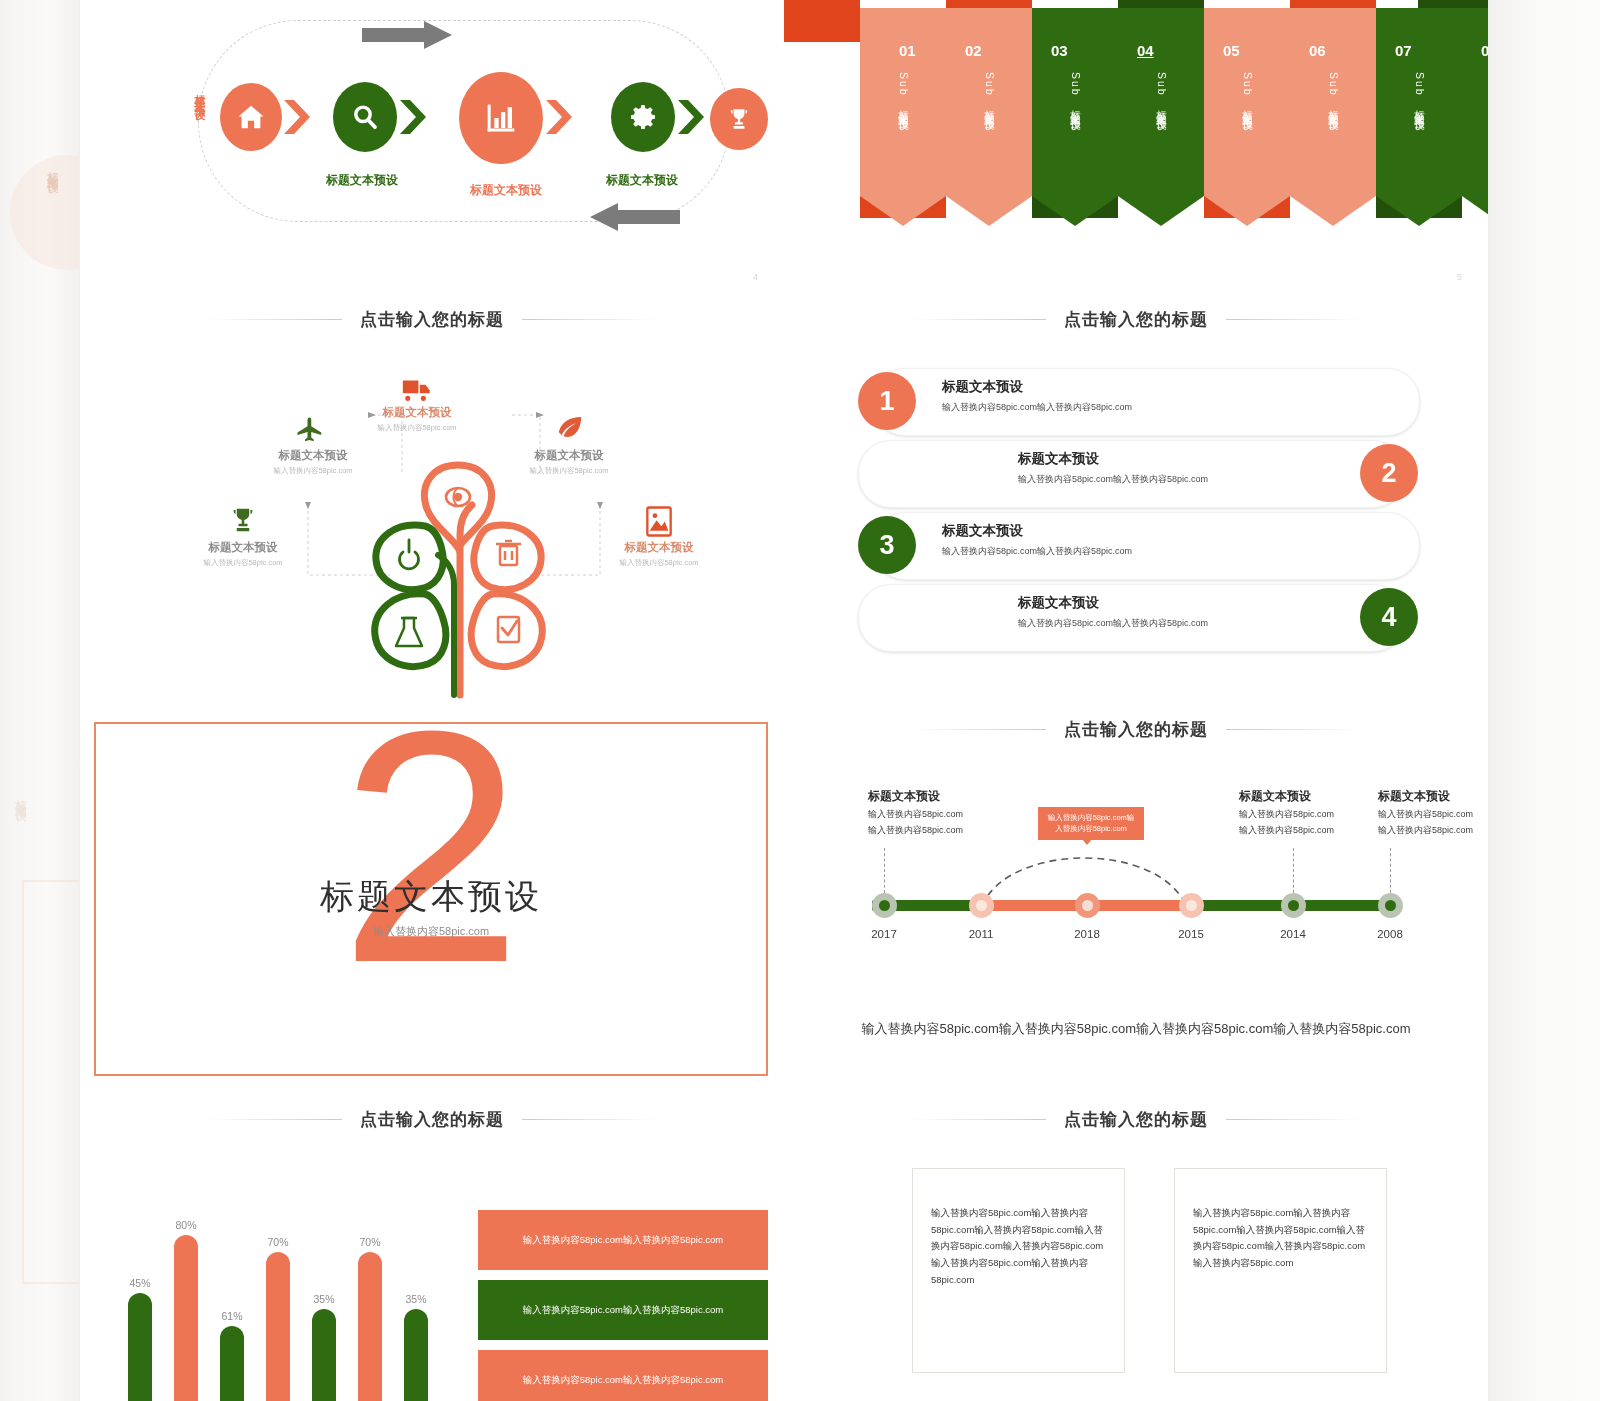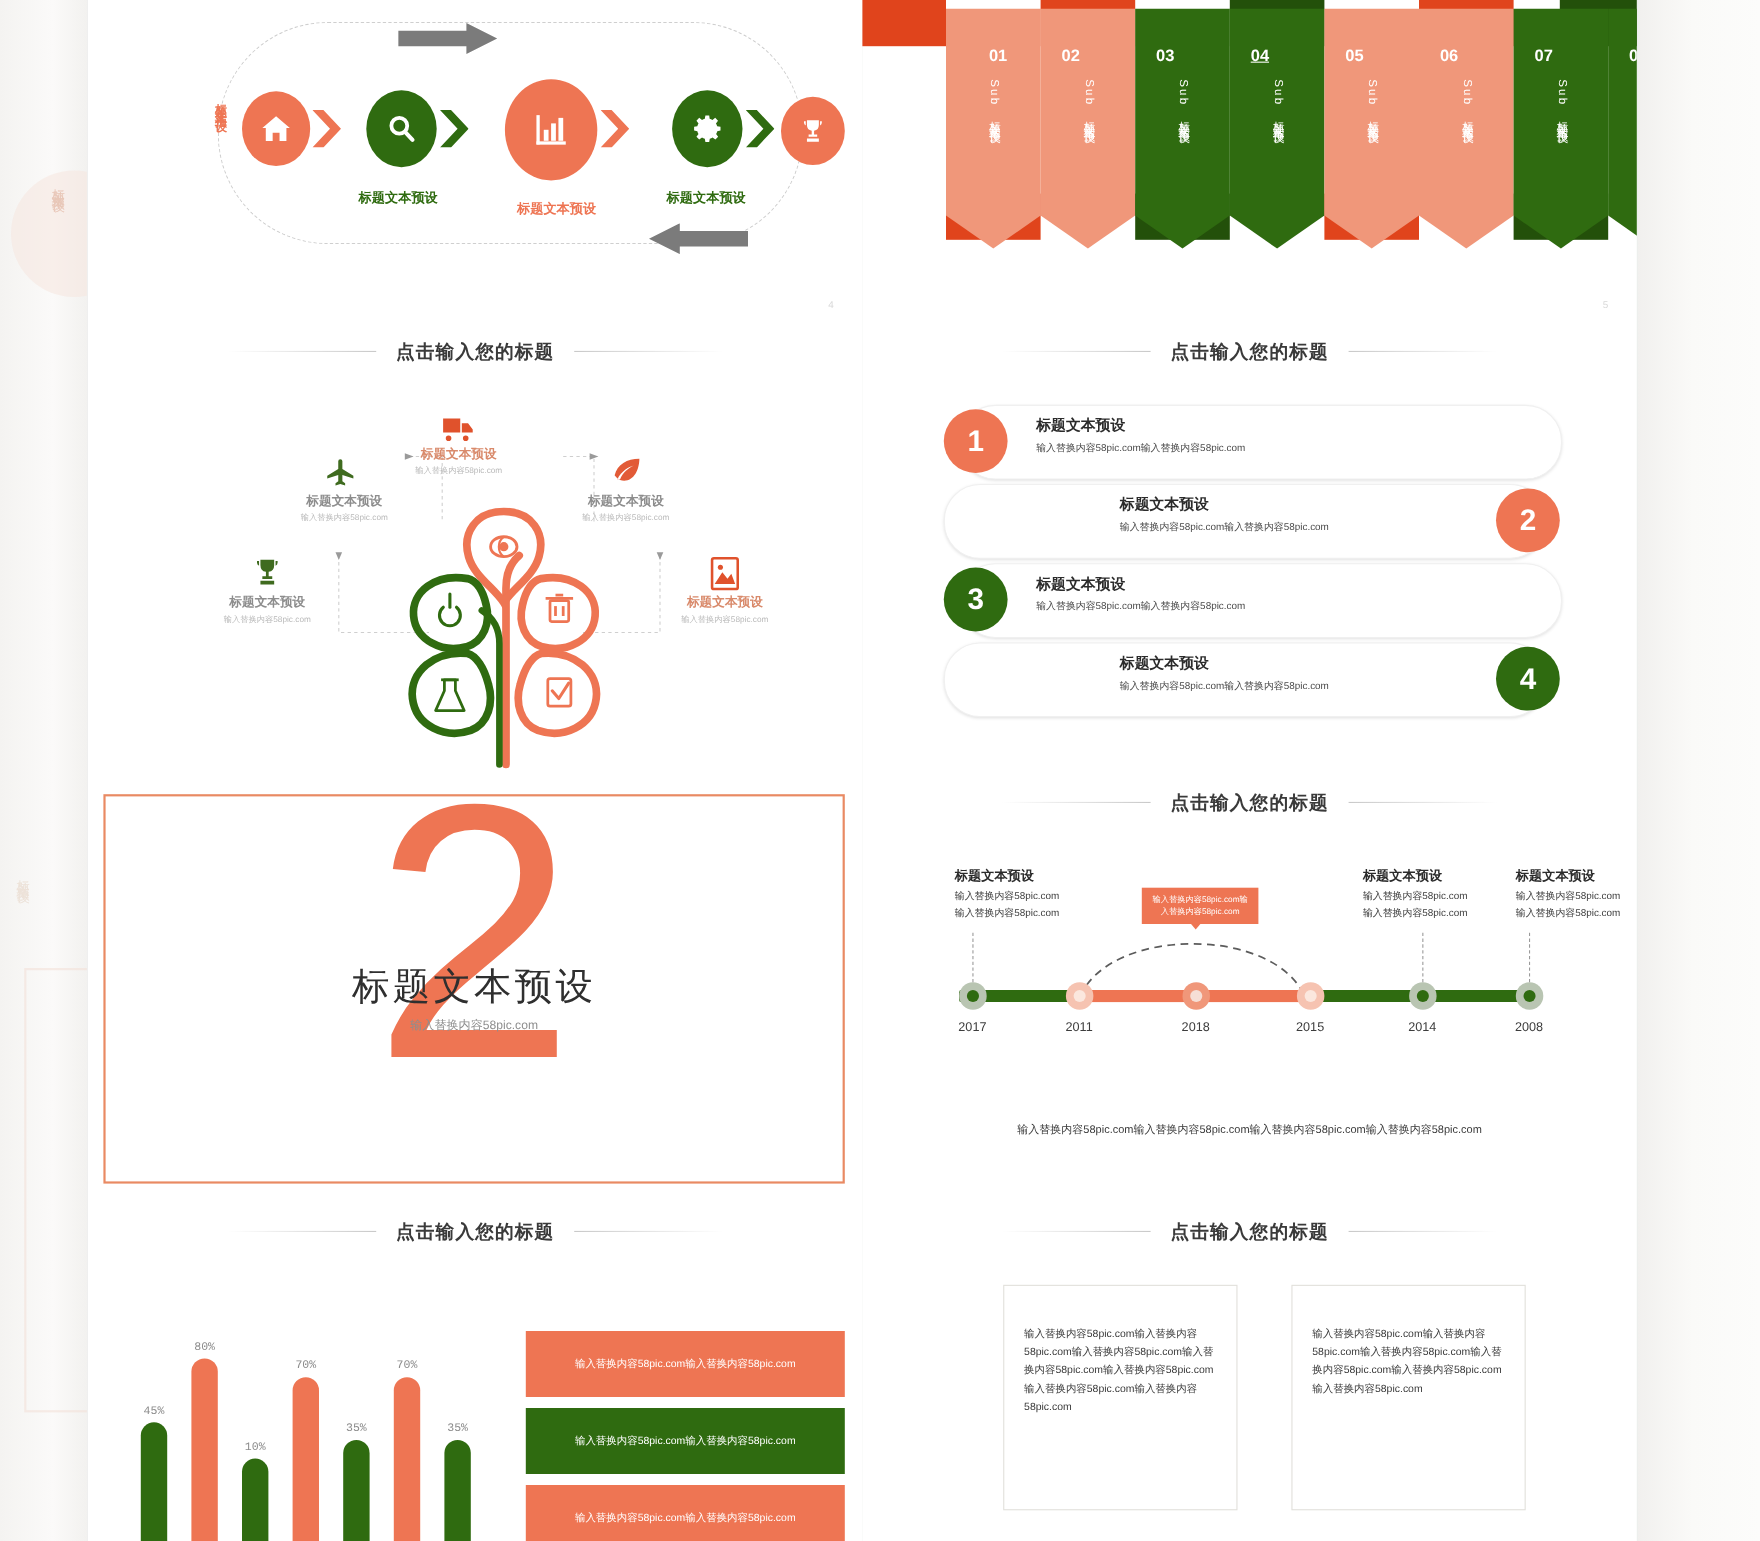--- a/index.html
+++ b/index.html
@@ -96,27 +96,27 @@
   .tl .dot{position:absolute;top:123px;width:25px;height:25px;border-radius:50%;display:flex;align-items:center;justify-content:center;}
   .tl .dot i{width:11px;height:11px;border-radius:50%;display:block;}
   .tl .year{position:absolute;top:158px;font-size:11.5px;color:#3d3d3d;transform:translateX(-50%);white-space:nowrap;}
   .tl .dash{position:absolute;width:0;border-left:1px dashed #9a9a9a;}
   .tlblk{position:absolute;}
   .tlblk .h{font-size:12px;font-weight:bold;color:#2b2b2b;white-space:nowrap;}
   .tlblk .l{font-size:9px;color:#3d3d3d;white-space:nowrap;margin-top:3px;}
   .callout{position:absolute;background:#ee7553;color:#fff;font-size:7.5px;line-height:1.5;
            padding:5px 7px;width:92px;text-align:center;}
   .callout:after{content:"";position:absolute;left:44px;bottom:-11px;border:6px solid transparent;border-top-color:#ee7553;border-width:6px 5px;}
-  .tlfoot{position:absolute;left:0;top:250px;width:100%;text-align:center;font-size:10px;color:#3a3a3a;}
+  .tlfoot{position:absolute;left:0;top:250px;width:100%;text-align:center;font-size:13px;color:#3a3a3a;}
 
   
   .chart{position:absolute;left:40px;top:105px;width:330px;height:210px;}
   .bargrp{position:absolute;bottom:0;width:100%;height:210px;display:flex;align-items:flex-end;gap:22px;padding-left:8px;box-sizing:border-box;}
   .barcol{position:relative;width:24px;display:flex;flex-direction:column;align-items:center;justify-content:flex-end;height:100%;}
-  .barval{font-size:10.5px;color:#8c8c8c;margin-bottom:4px;font-family:Liberation Mono, monospace;}
+  .barval{font-size:10.5px;color:#8c8c8c;margin-bottom:4px;}
   .barrect{width:24px;border-radius:12px 12px 0 0;}
   .legend{position:absolute;right:16px;top:120px;width:290px;}
   .legend .li{height:60px;margin-bottom:10px;display:flex;align-items:center;justify-content:center;
               color:#fff;font-size:9.5px;text-align:center;padding:0 12px;box-sizing:border-box;}
   .legend .li.o{background:#ee7553;}
   .legend .li.g{background:#2f6b10;}
 
   
   .tbox{position:absolute;top:78px;width:213px;height:205px;border:1px solid #e2e0db;box-sizing:border-box;}
   .tbox p{margin:36px 18px 0;font-size:9.5px;line-height:1.75;color:#3a3a3a;text-align:left;}
@@ -486,21 +486,21 @@
       <div class="bargrp" id="bargrp">
           <div class="barcol">
             <div class="barval">45%</div>
             <div class="barrect" style="height: 112.25px; background: rgb(47, 107, 16);"></div>
           </div>
           <div class="barcol">
             <div class="barval">80%</div>
             <div class="barrect" style="height: 170px; background: rgb(238, 117, 83);"></div>
           </div>
           <div class="barcol">
-            <div class="barval">10%</div>
+            <div class="barval">61%</div>
             <div class="barrect" style="height: 79.25px; background: rgb(47, 107, 16);"></div>
           </div>
           <div class="barcol">
             <div class="barval">70%</div>
             <div class="barrect" style="height: 153.5px; background: rgb(238, 117, 83);"></div>
           </div>
           <div class="barcol">
             <div class="barval">35%</div>
             <div class="barrect" style="height: 95.75px; background: rgb(47, 107, 16);"></div>
           </div>

